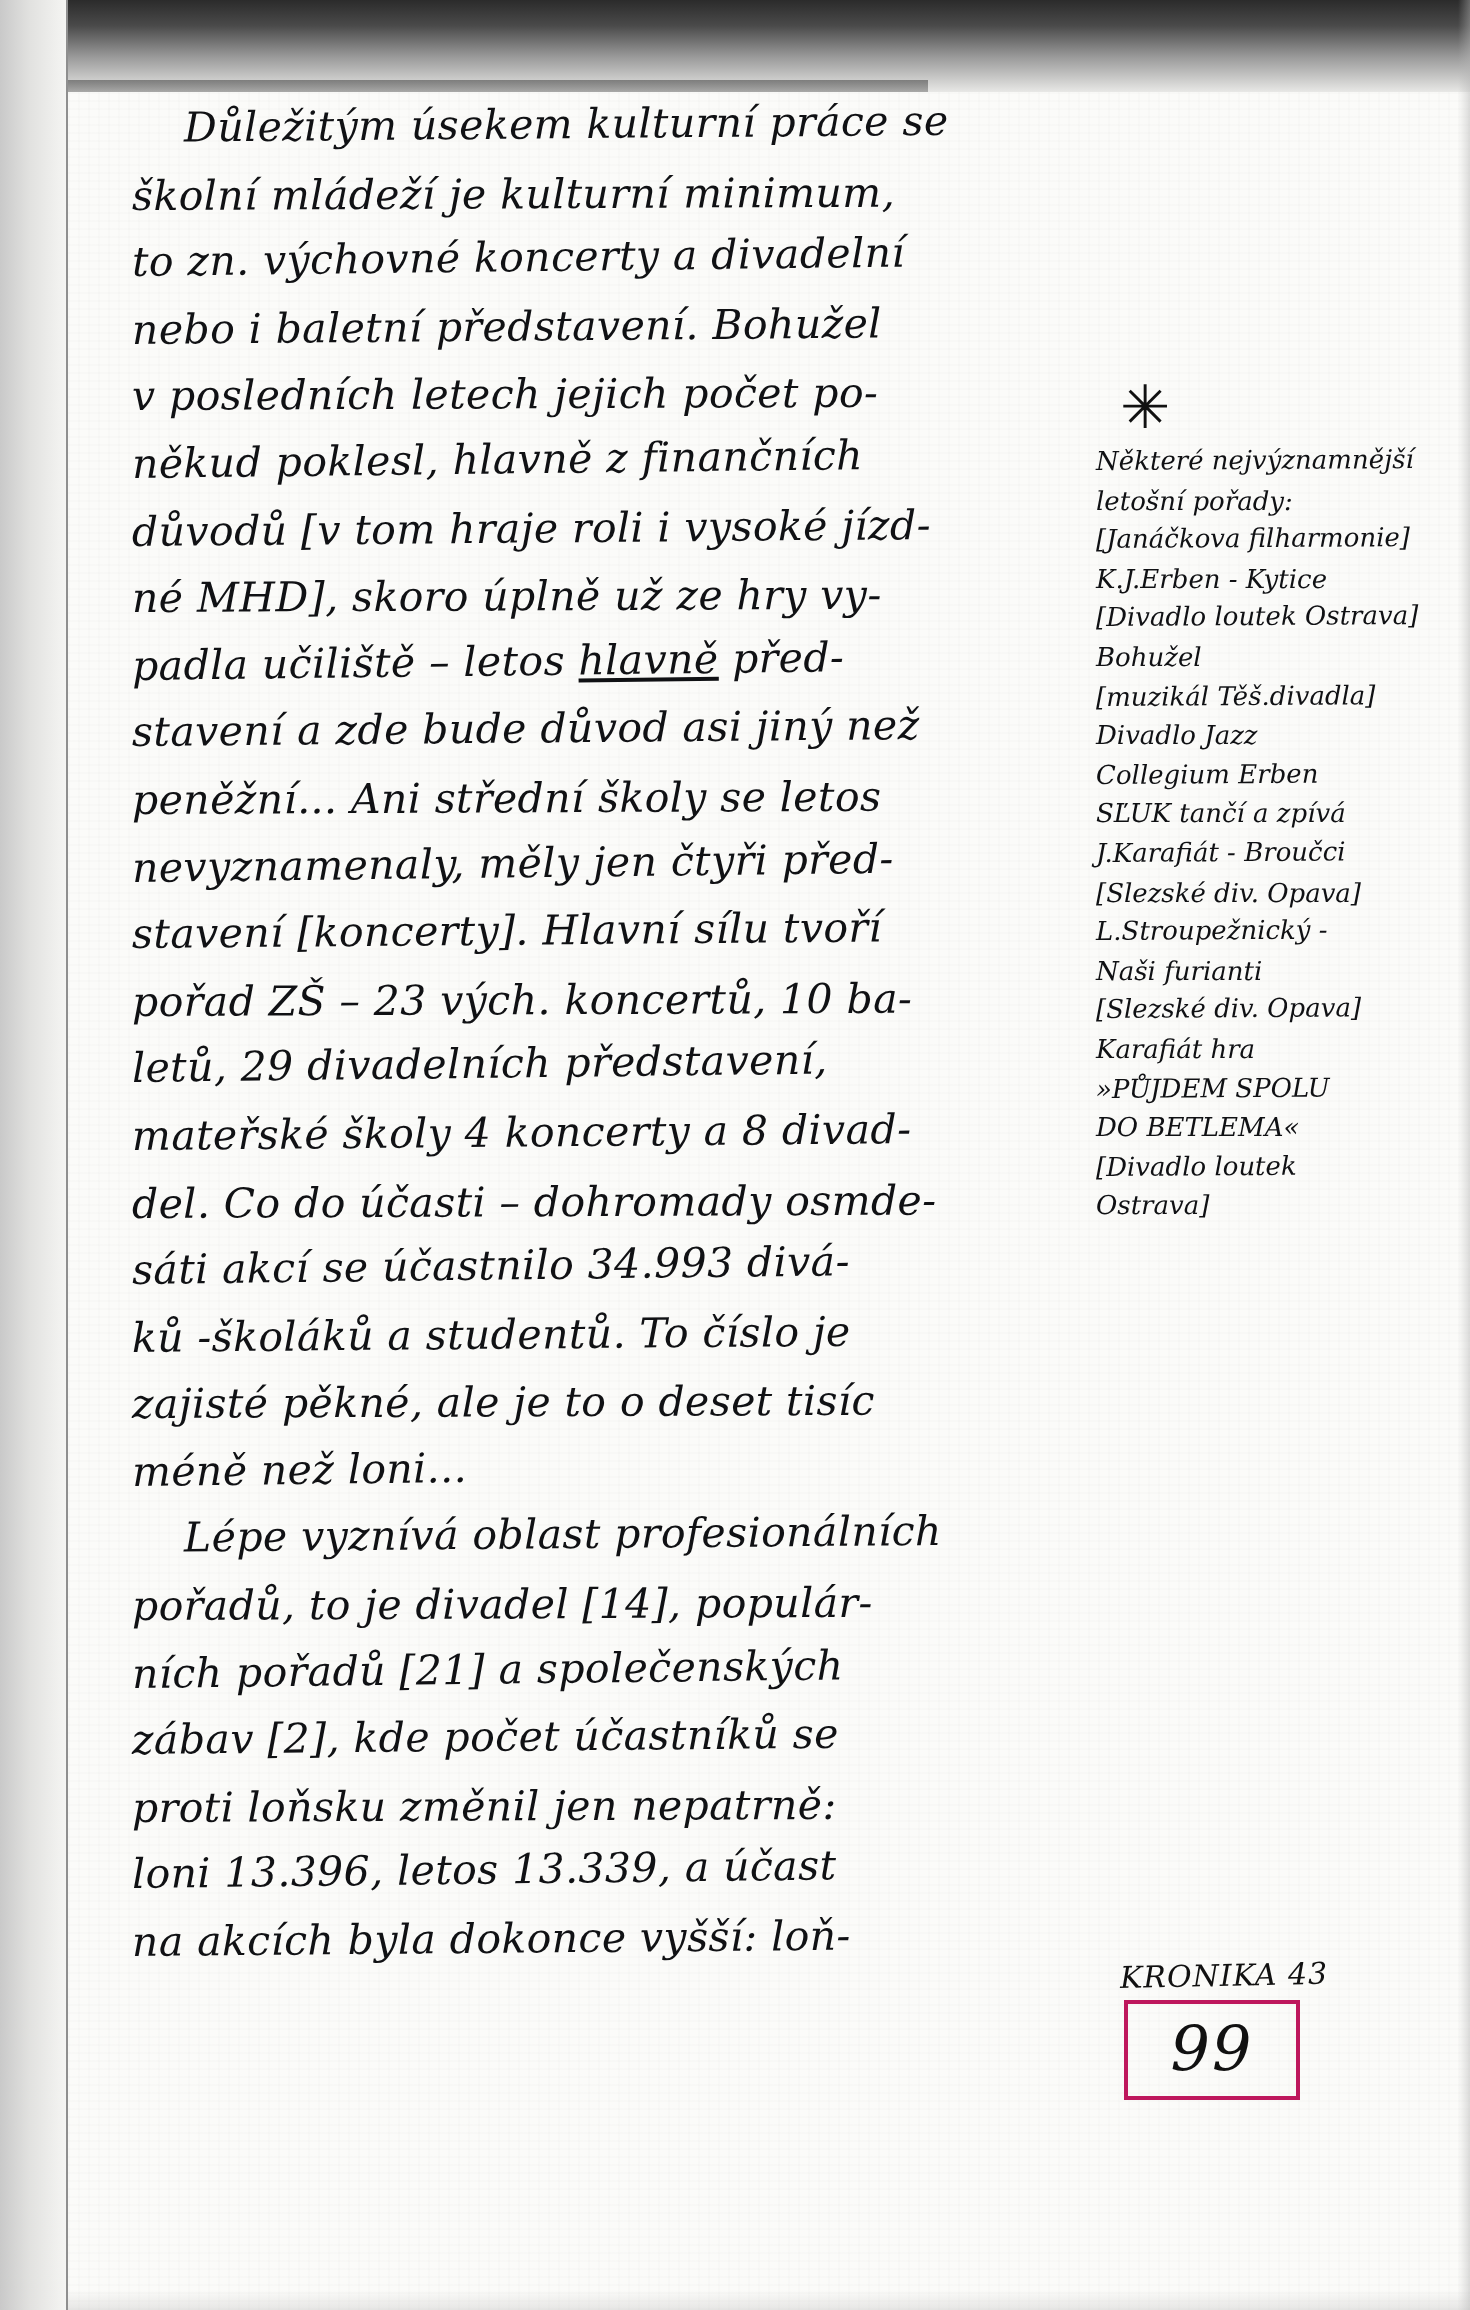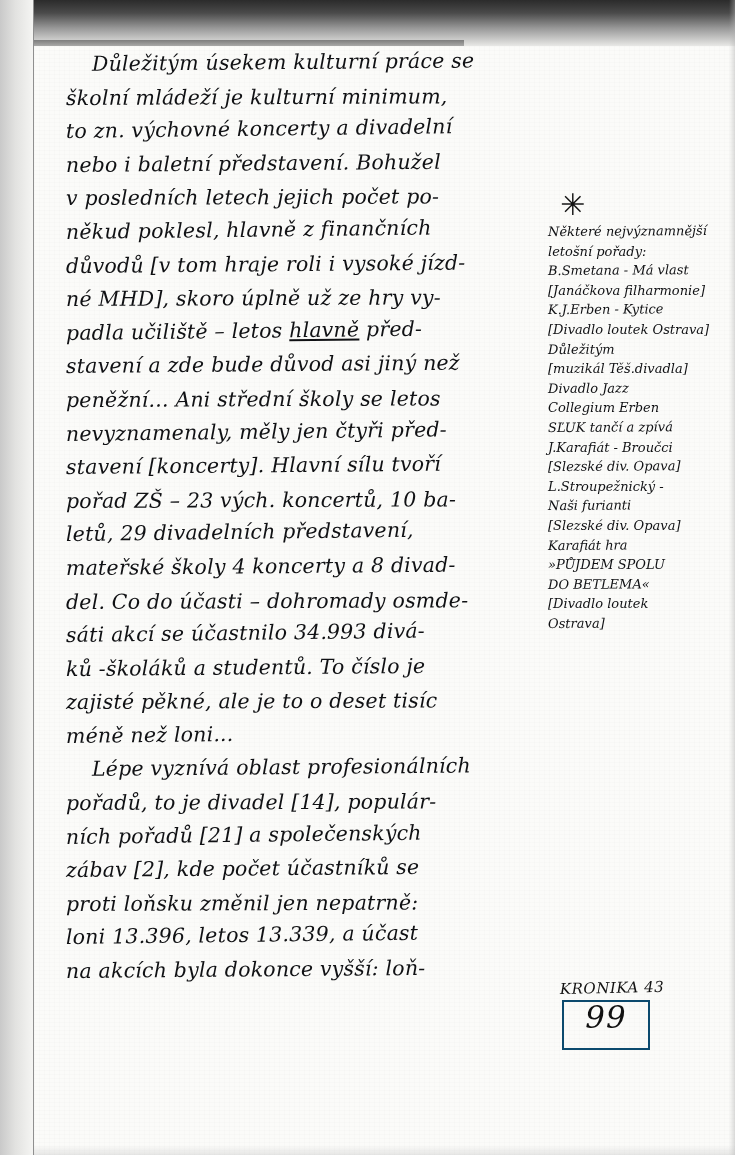--- a/index.html
+++ b/index.html
@@ -134,23 +134,23 @@
     color: #111;
     letter-spacing: 0.5px;
     transform: rotate(-1.2deg);
     transform-origin: left center;
     margin-left: 4px;
     margin-bottom: 2px;
   }
   .page-number-box {
     width: 84px;
     height: 46px;
-    border: 2px solid #0c4a6e;
+    border: 2px solid #be185d;
     display: flex;
-    align-items: flex-start;
+    align-items: center;
     justify-content: center;
     margin-left: 6px;
   }
   .page-number {
     font-family: "DejaVu Serif", serif;
     font-style: italic;
     font-size: 31px;
     color: #111;
     letter-spacing: 1px;
     line-height: 1;
@@ -215,25 +215,24 @@
     <div class="line">zábav [2], kde počet účastníků se</div>
     <div class="line">proti loňsku změnil jen nepatrně:</div>
     <div class="line">loni 13.396, letos 13.339, a účast</div>
     <div class="line">na akcích byla dokonce vyšší: loň-</div>
   </div>
 
   <div class="note-col">
     <div class="note-star">✳</div>
     <div class="nline">Některé nejvýznamnější</div>
     <div class="nline">letošní pořady:</div>
-    <div class="nline">B.Smetana - Má vlast</div>
     <div class="nline">[Janáčkova filharmonie]</div>
     <div class="nline">K.J.Erben - Kytice</div>
     <div class="nline">[Divadlo loutek Ostrava]</div>
-    <div class="nline">Důležitým</div>
+    <div class="nline">Bohužel</div>
     <div class="nline">[muzikál Těš.divadla]</div>
     <div class="nline">Divadlo Jazz</div>
     <div class="nline">Collegium Erben</div>
     <div class="nline">SĽUK tančí a zpívá</div>
     <div class="nline">J.Karafiát - Broučci</div>
     <div class="nline">[Slezské div. Opava]</div>
     <div class="nline">L.Stroupežnický -</div>
     <div class="nline">Naši furianti</div>
     <div class="nline">[Slezské div. Opava]</div>
     <div class="nline">Karafiát hra</div>

